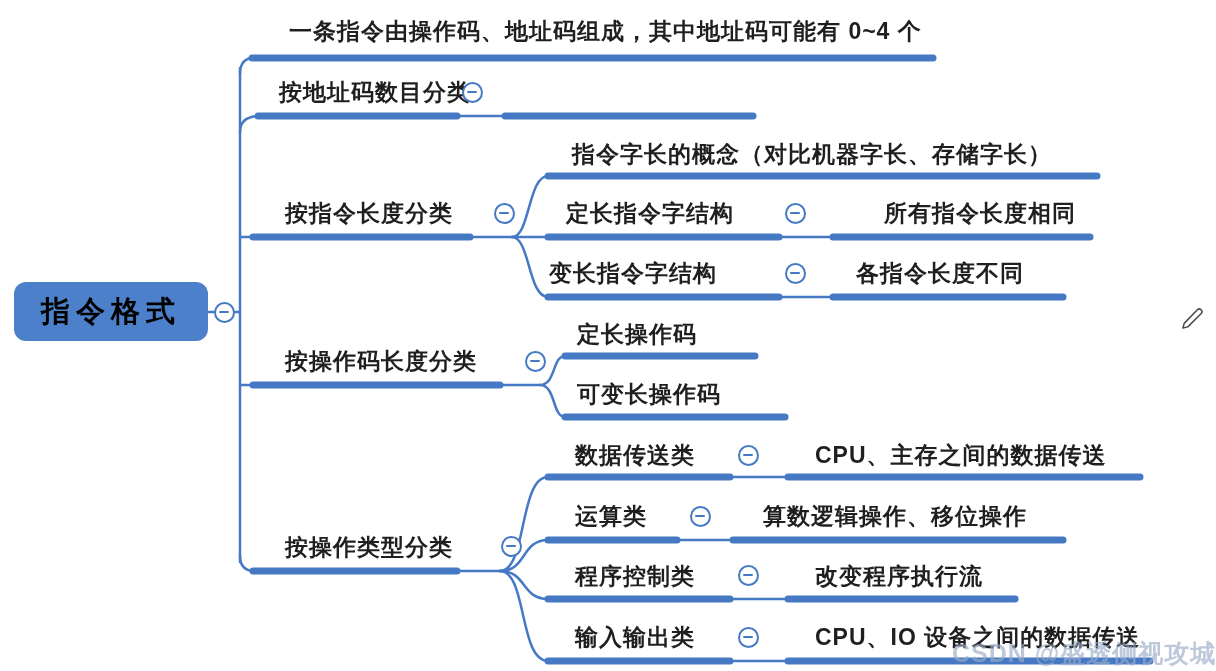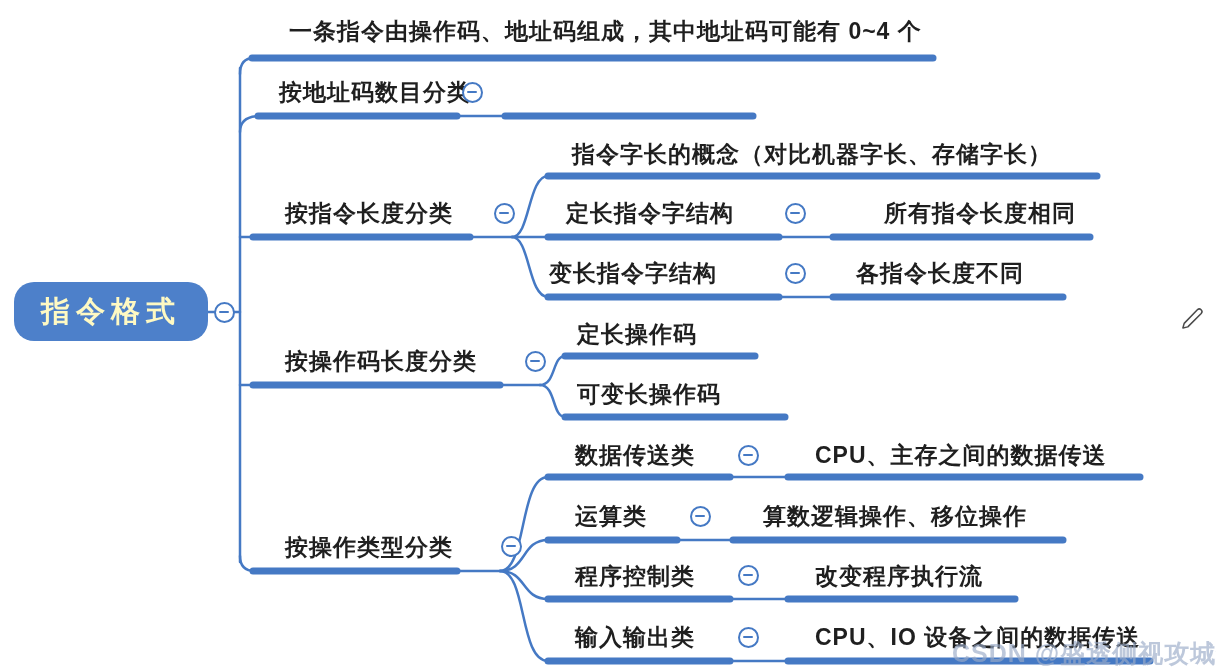--- a/index.html
+++ b/index.html
@@ -16,22 +16,22 @@
   .nodelabel{
     position:absolute;z-index:3;
     height:28px;line-height:28px;
     font-size:23px;font-weight:700;color:#1f1f1f;
     white-space:nowrap;letter-spacing:1px;
     cursor:default;
   }
   .rootnode{
     position:absolute;z-index:3;
     left:14px;top:282px;width:194px;height:59px;
-    background:#4d80ca;border-radius:20px;
-    color:#fef9c3;font-size:29px;font-weight:700;
+    background:#4d80ca;border-radius:12px;
+    color:#000000;font-size:29px;font-weight:700;
     text-align:center;line-height:59px;letter-spacing:6px;
     white-space:nowrap;
   }
   .minusbtn{
     position:absolute;z-index:4;
     width:21px;height:21px;box-sizing:border-box;
     background:#ffffff;border:2.5px solid #4579c4;border-radius:50%;
     cursor:pointer;
   }
   .minusbtn .dash{

